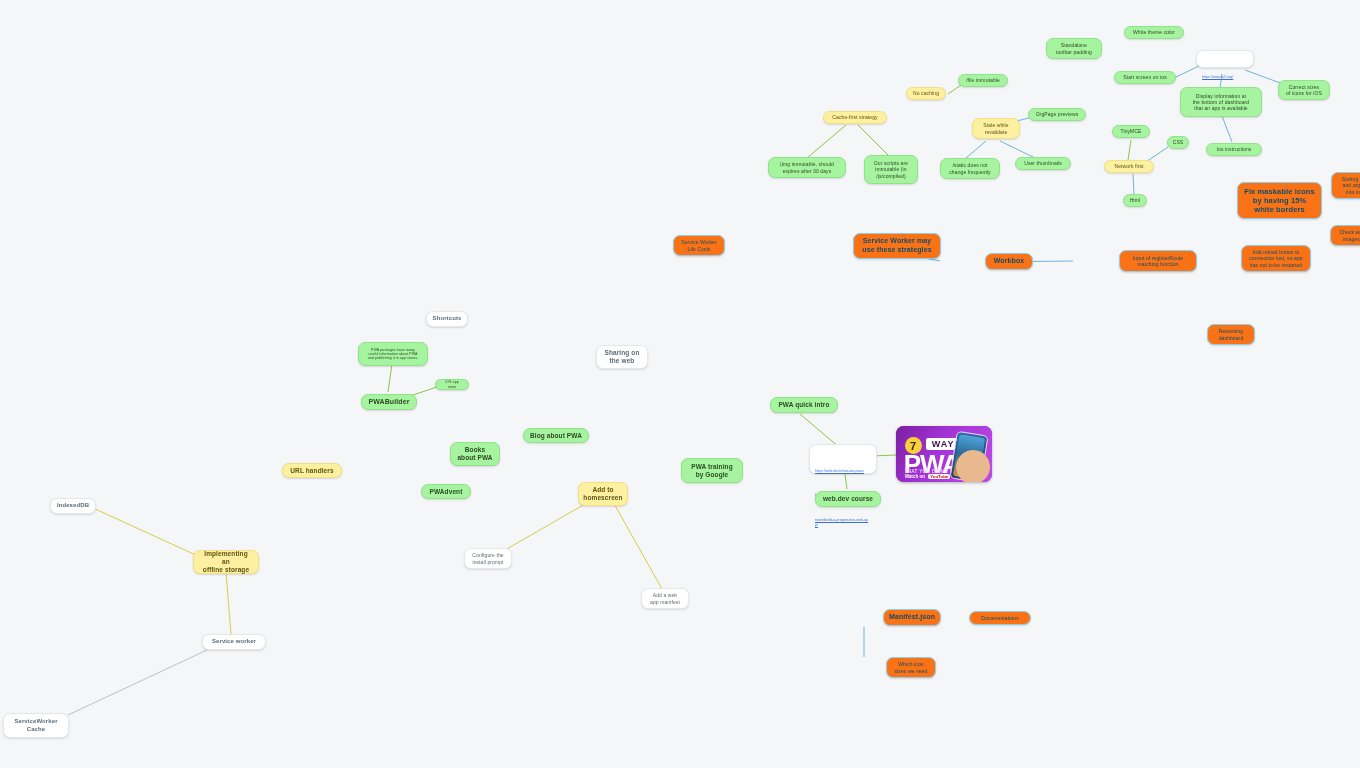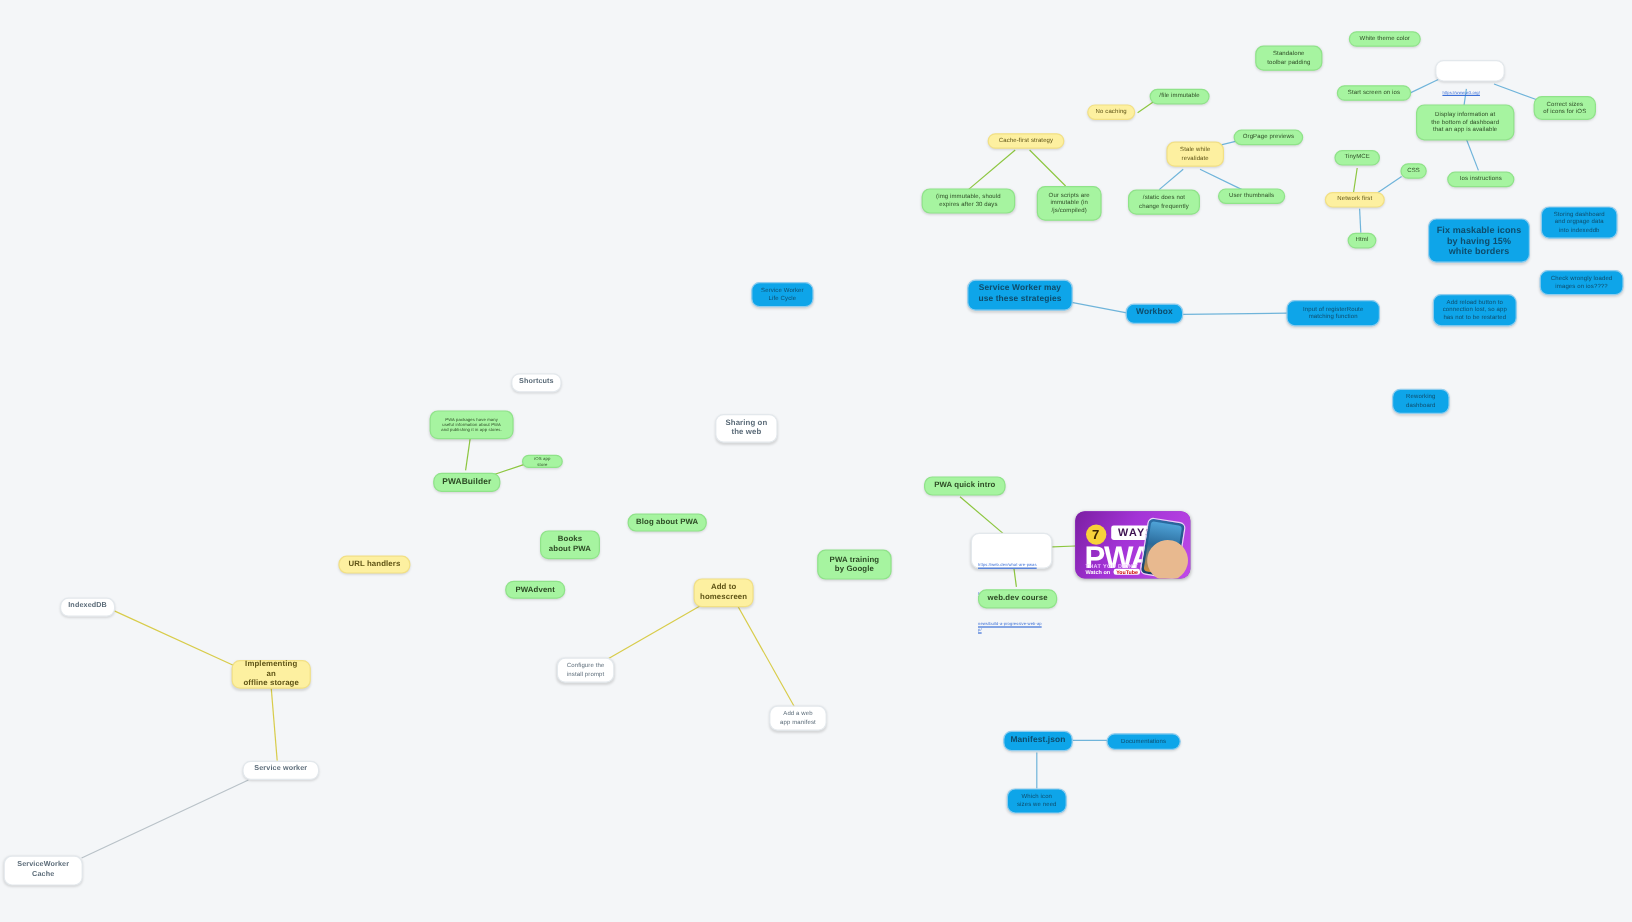--- a/index.html
+++ b/index.html
@@ -22,21 +22,21 @@
     padding:3px 6px;
     line-height:1.22;
     letter-spacing:.1px;
     box-shadow:0 1px 2px rgba(0,0,0,.13);
     white-space:pre-line;
     user-select:none;
   }
   
   .green{background:#a6f4a0;color:#2c4a24;border:1px solid #8fe389;}
   .yellow{background:#fdf0a0;color:#5e5315;border:1px solid #f2e084;}
-  .blue{background:#0ea5e9;color:#0f4c6b;border:1px solid #8fcdef;}
+  .blue{background:#f97316;color:#0f4c6b;border:1px solid #8fcdef;margin-left:47px;}
   .white{background:#ffffff;color:#5b6b78;border:1px solid #e3e8ec;}
   .linknode{background:#ffffff;border:1px solid #e3e8ec;color:#2f6fd0;
             display:block;text-align:left;padding:4px 5px;}
   .linknode a{display:block;color:#3a6fd8;text-decoration:underline;
               font-size:3.4px;line-height:1.5;word-break:break-all;}
   .bold{font-weight:bold;}
   .img-node{
     position:absolute;border-radius:8px;overflow:hidden;
     box-shadow:0 1px 3px rgba(0,0,0,.28);
     background:#8e24c9;

